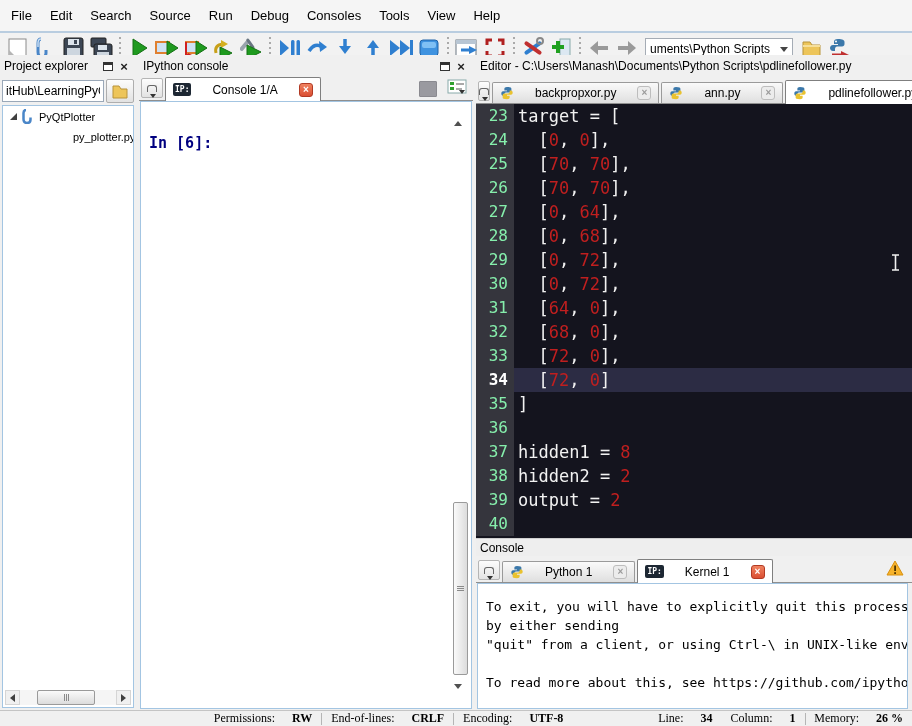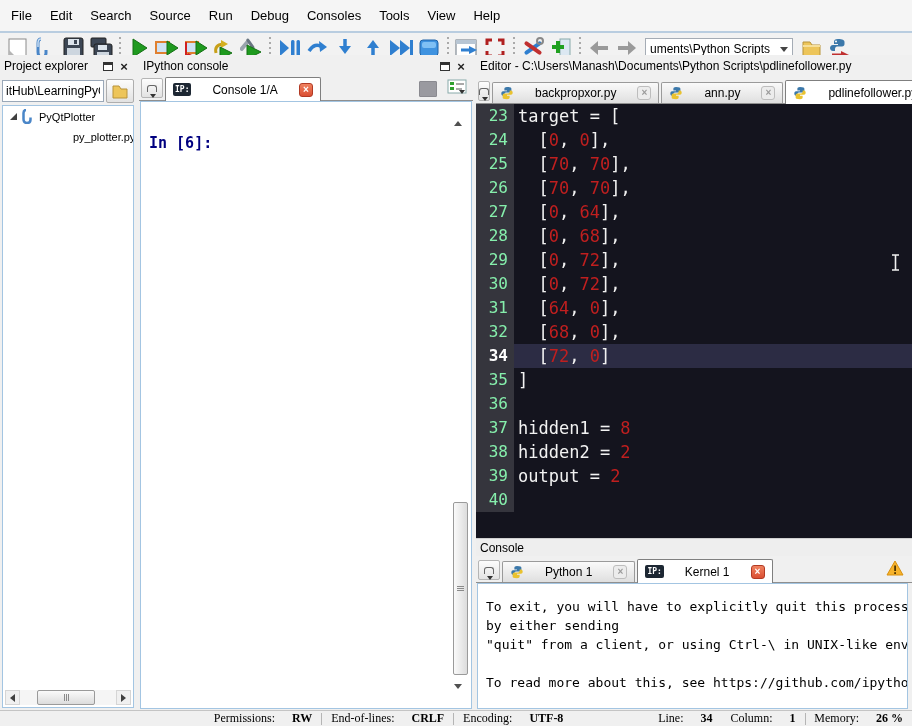--- a/index.html
+++ b/index.html
@@ -469,20 +469,24 @@
           <span class="gutter">30</span>
           <span class="code-text">  [<span class="lit">0</span>, <span class="lit">72</span>],</span>
         </div>
         <div class="code-row">
           <span class="gutter">31</span>
           <span class="code-text">  [<span class="lit">64</span>, <span class="lit">0</span>],</span>
         </div>
         <div class="code-row">
           <span class="gutter">32</span>
           <span class="code-text">  [<span class="lit">68</span>, <span class="lit">0</span>],</span>
+        </div>
+        <div class="code-row">
+          <span class="gutter">33</span>
+          <span class="code-text">  [<span class="lit">72</span>, <span class="lit">0</span>],</span>
         </div>
         <div class="code-row current">
           <span class="gutter">34</span>
           <span class="code-text">  [<span class="lit">72</span>, <span class="lit">0</span>]</span>
         </div>
         <div class="code-row">
           <span class="gutter">35</span>
           <span class="code-text">]</span>
         </div>
         <div class="code-row">

